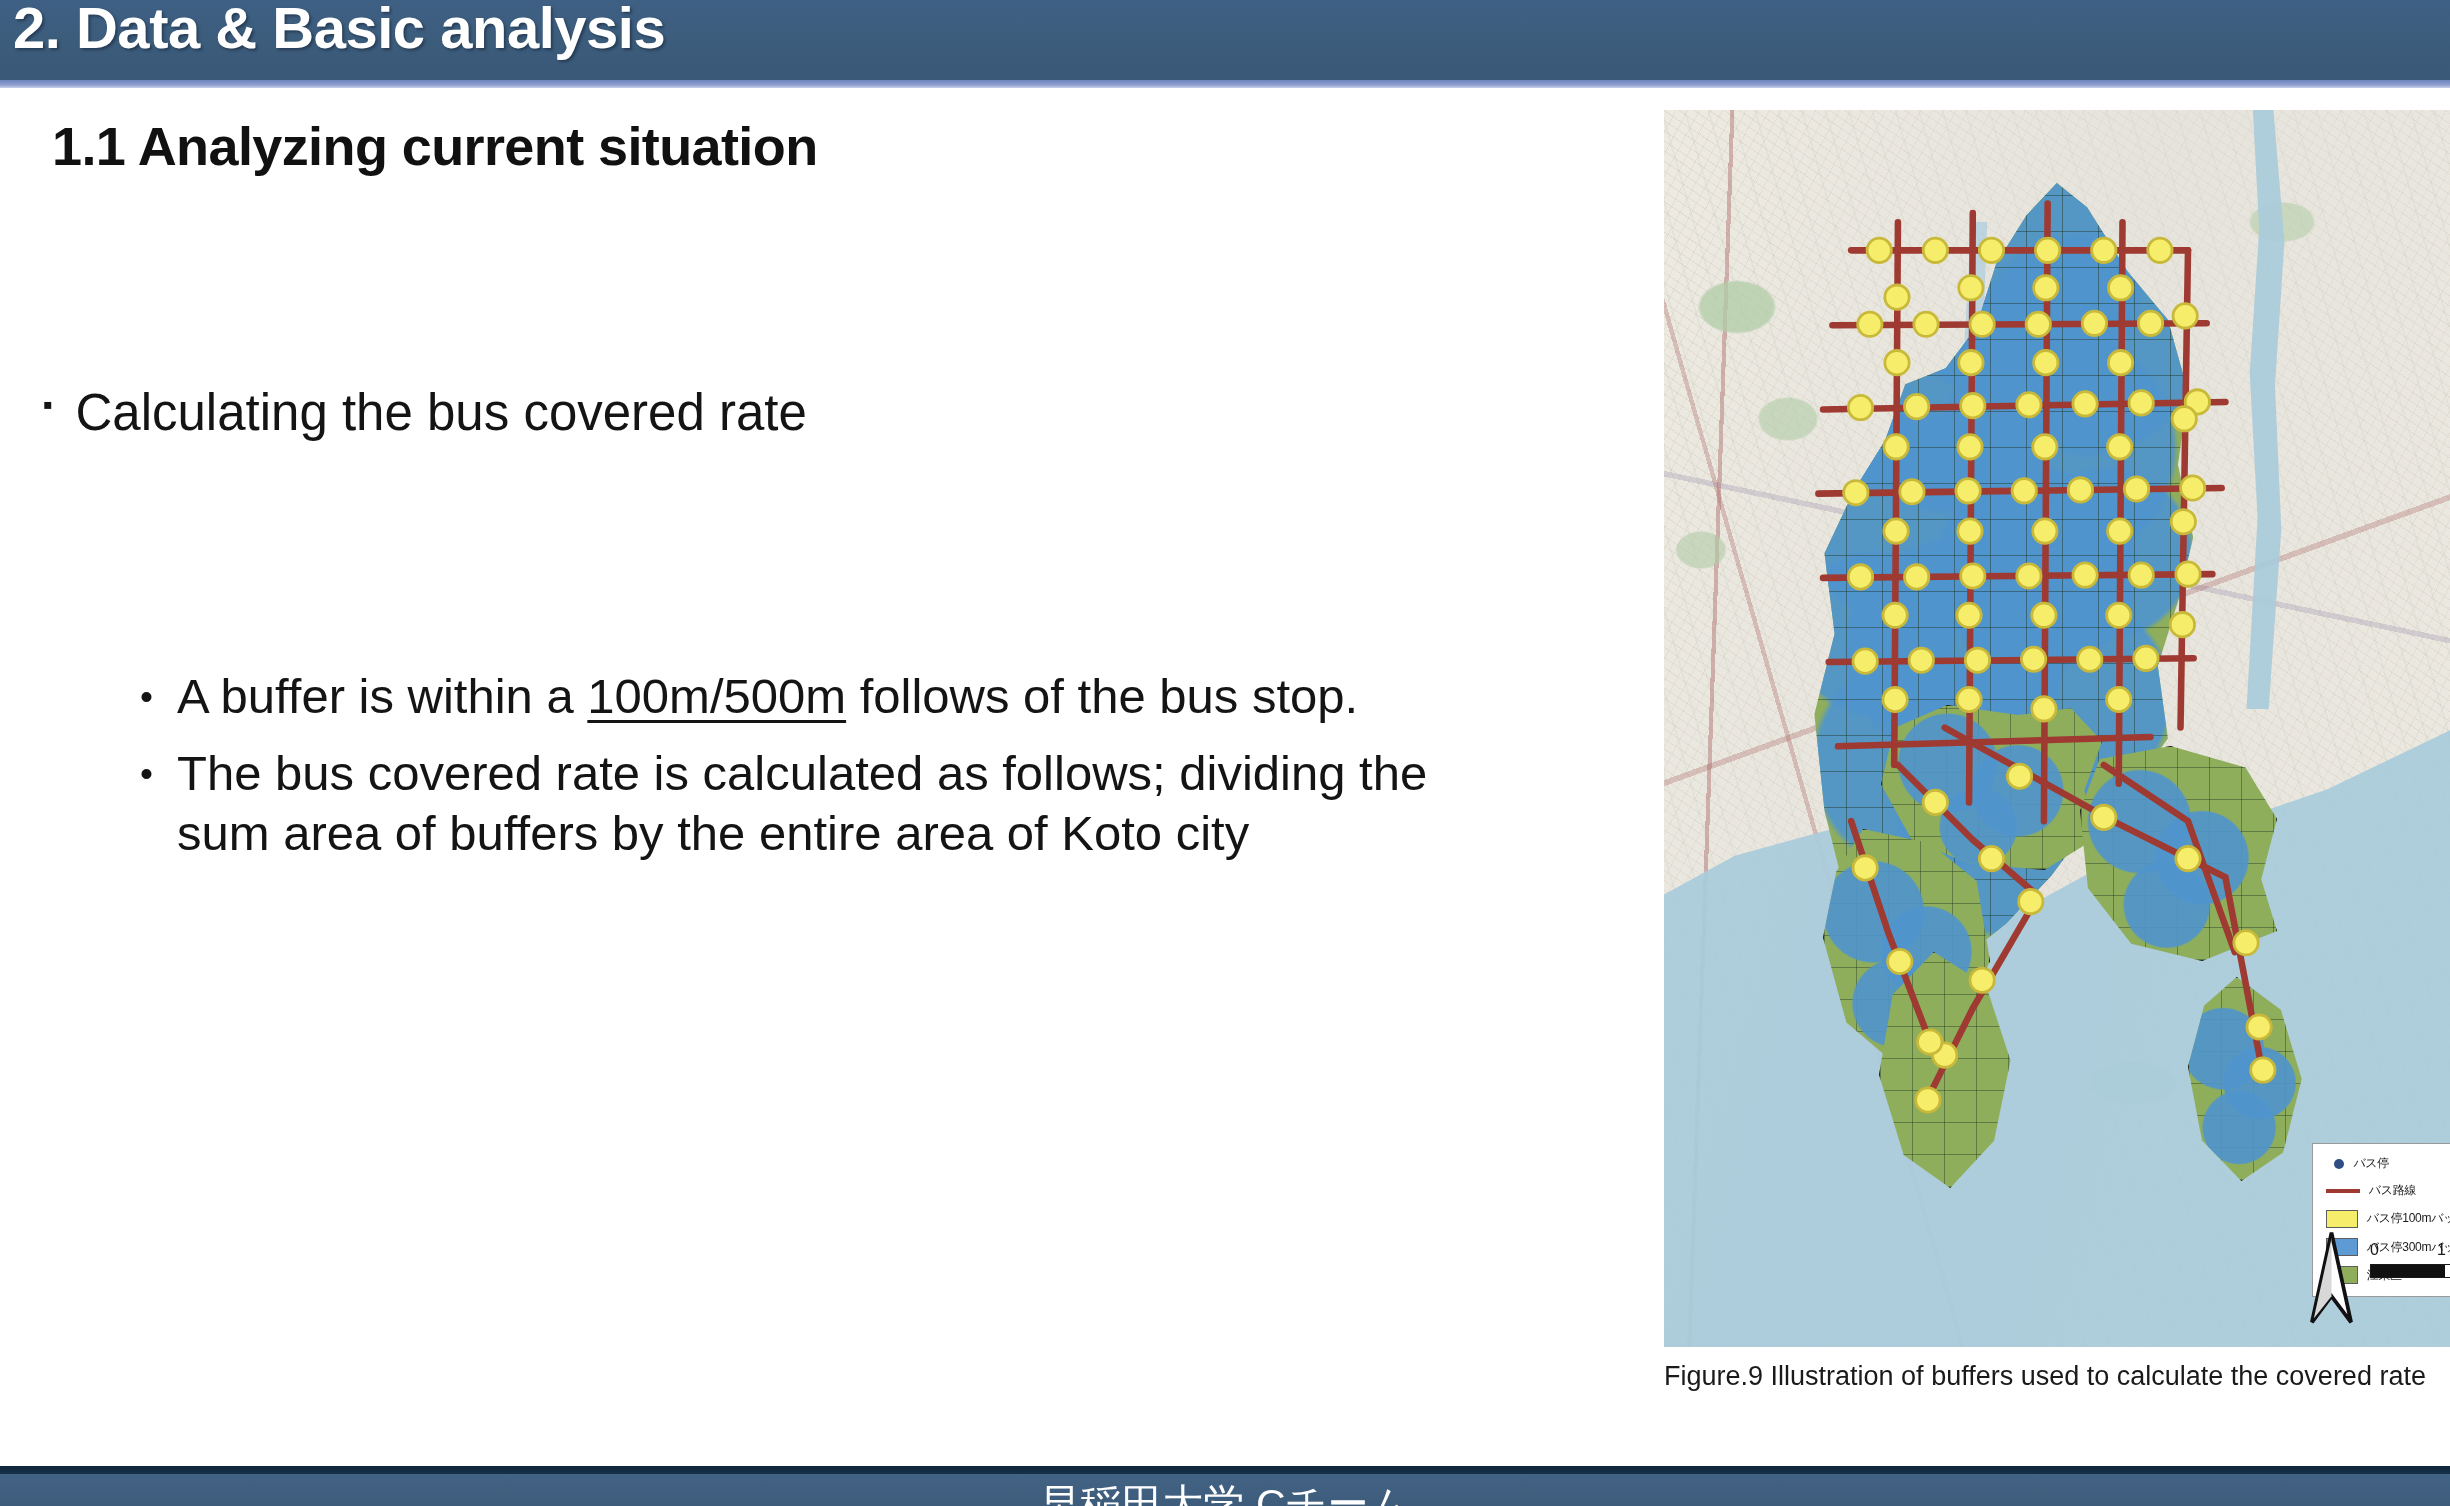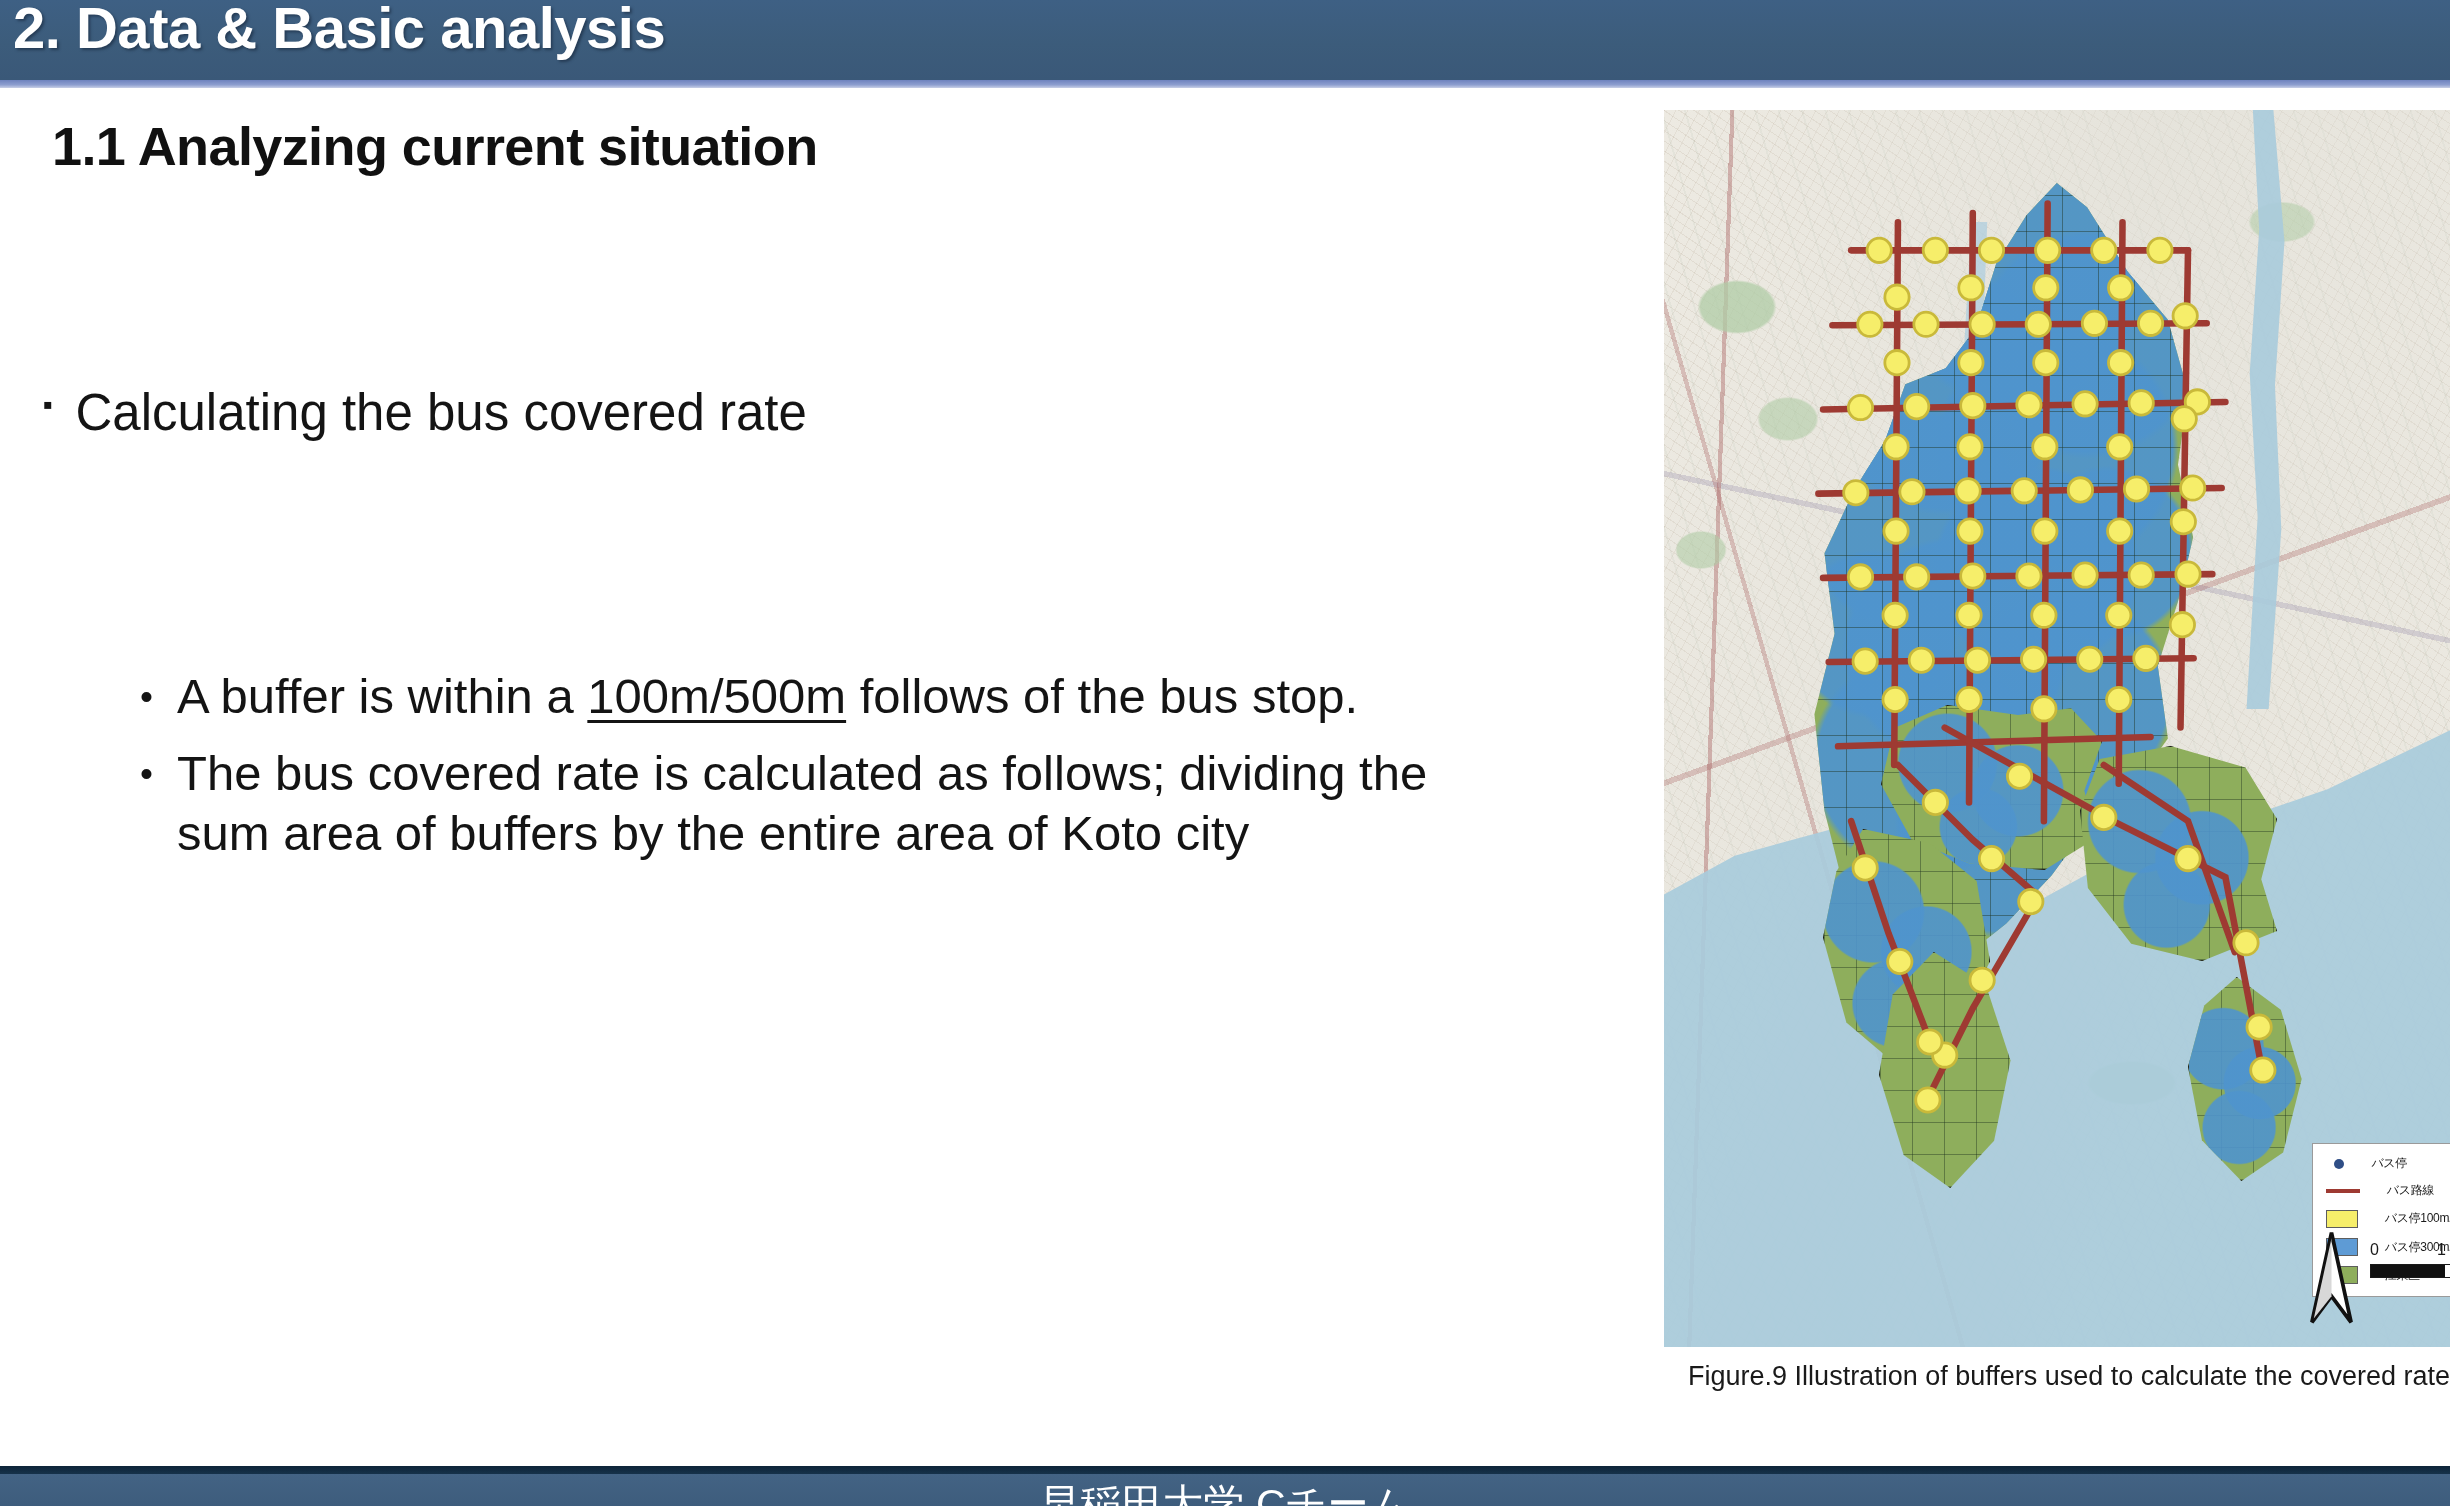--- a/index.html
+++ b/index.html
@@ -174,40 +174,40 @@
   #route-svg{ position:absolute; left:0; top:0; width:786px; height:1237px; }
 
   
   #map-legend{
     position:absolute; right:-3.7px; top:1033px;
     background:#FFFFFF; border:0.9px solid #9A9A9A;
     padding:11.2px 9.4px 11.2px 13px; width:142px;
     display:flex; flex-direction:column; gap:10.3px;
     font-size:12px; color:#1A1A1A;
   }
-  .legend-row{ display:flex; align-items:center; gap:27px; white-space:nowrap; }
+  .legend-row{ display:flex; align-items:center; gap:9px; white-space:nowrap; }
   .lg-dot{ width:10.3px; height:10.3px; border-radius:50%; background:#2F4E86; flex:none; margin-left:8.4px; }
   .lg-line{ width:34px; height:3.7px; background:#9E3A32; flex:none; }
   .lg-swatch{ width:32px; height:18px; border:0.9px solid #5D5D5D; flex:none; }
   .legend-label{ font-size:12px; letter-spacing:-0.3px; }
 
   
   #north-arrow{ position:absolute; left:646px; top:1119px; width:43px; height:97px; }
   
   #scale-bar{ position:absolute; left:706px; top:1131px; width:140px; }
   #scale-nums{ display:flex; font-size:16px; color:#1A1A1A; position:relative; height:22.5px; }
   #scale-nums span{ position:absolute; }
   #sn0{ left:0; } #sn1{ left:67px; }
   #scale-blocks{ display:flex; height:14px; border:0.9px solid #1A1A1A; width:150px; }
   #scale-blocks div{ flex:1; }
   .sb-dark{ background:#111111; } .sb-light{ background:#FFFFFF; }
 
   #figure-caption{
     position:absolute; left:1664px; top:1359px; width:786px;
-    text-align:right; font-size:27px; color:#1A1A1A; line-height:1.3;
+    text-align:left; font-size:27px; color:#1A1A1A; line-height:1.3;
   }
 
   
   #footer-topline{
     position:absolute; left:0; top:1466px; width:2450px; height:8.4px;
     background:linear-gradient(180deg,#0E2438 0%,#16324A 100%);
   }
   #footer-bar{
     position:absolute; left:0; top:1474px; width:2450px; height:33px;
     background:linear-gradient(180deg,#436384 0%,#3D5C7C 100%);

